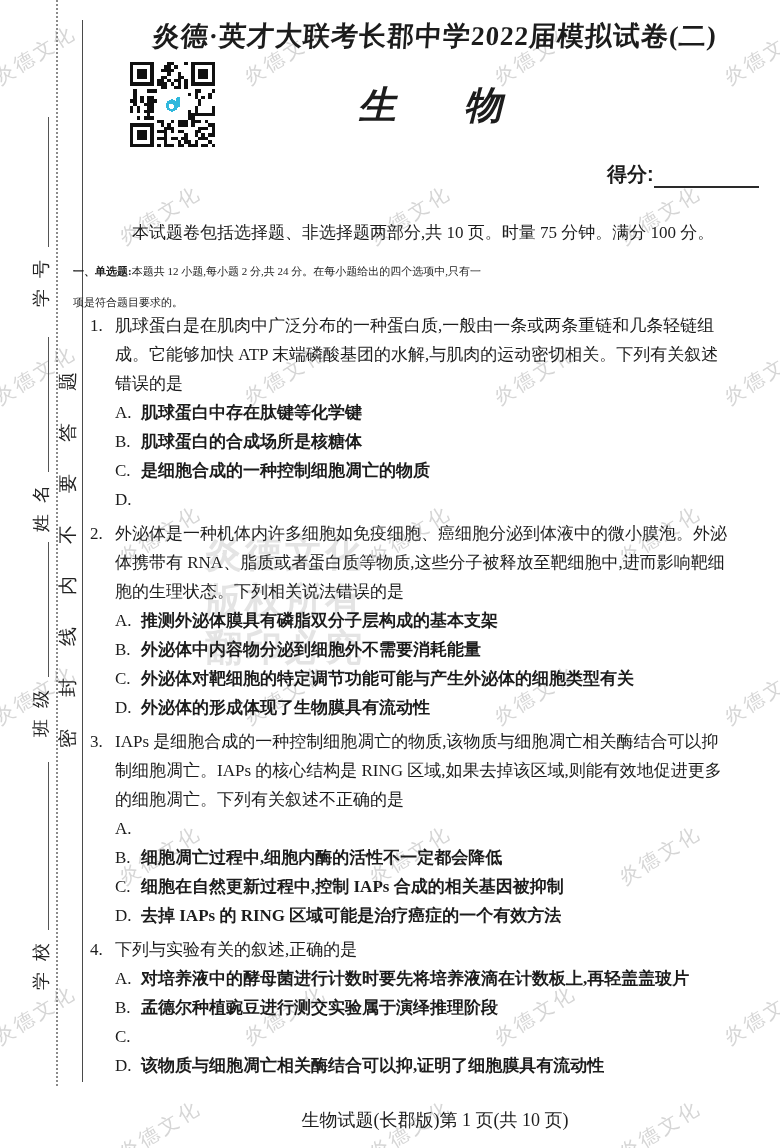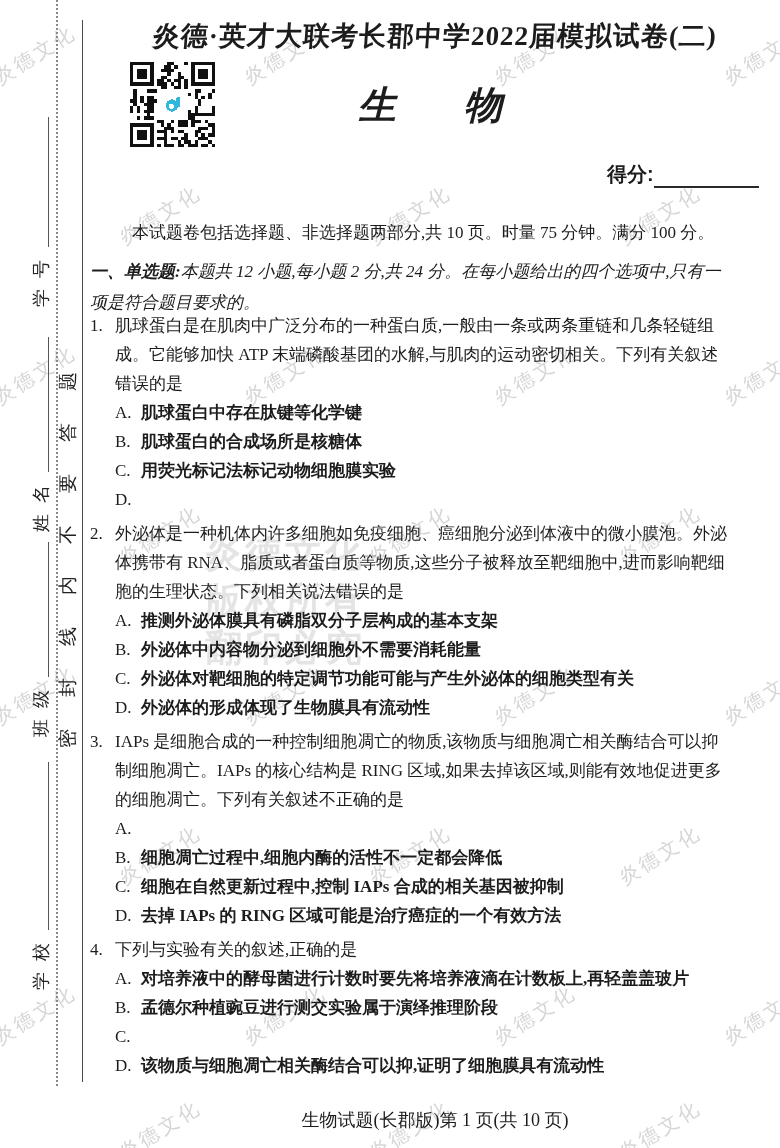--- a/index.html
+++ b/index.html
@@ -64,22 +64,22 @@
     font-family:"Liberation Sans","DejaVu Sans",sans-serif;
     font-size:20px; font-weight:bold;
   }
   .score-blank { width:105px; border-bottom:2px solid #2a2a2a; height:22px; }
   
   .instructions {
     position:absolute; left:90px; top:218px; width:690px; z-index:3;
     font-size:17px; line-height:30px; text-indent:42px; white-space:pre;
   }
   .section-head {
-    position:absolute; left:90px; top:256px; width:690px; z-index:3;
-    font-size:17px; line-height:31px;font-style:italic;
+    position:absolute; left:73px; top:256px; width:690px; z-index:3;
+    font-size:11px; line-height:31px;
   }
   .section-head .bold { font-weight:bold; }
   .section-head .desc { white-space:pre-wrap; }
   .questions { position:absolute; left:90px; top:311px; width:690px; z-index:3; font-size:17px; line-height:29px; }
   .question { position:relative; margin-bottom:5px; }
   .qnum { position:absolute; left:0; top:0; }
   .qtext { margin-left:25px; white-space:pre; }
   .option { display:flex; margin-left:25px; }
   .olabel { flex:0 0 26px; }
   .otext { white-space:pre;font-weight:bold; }
@@ -356,21 +356,21 @@
       <div class="option">
           <span class="olabel">A.</span>
           <div class="otext">肌球蛋白中存在肽键等化学键</div>
         </div>
       <div class="option">
           <span class="olabel">B.</span>
           <div class="otext">肌球蛋白的合成场所是核糖体</div>
         </div>
       <div class="option">
           <span class="olabel">C.</span>
-          <div class="otext">用荧光标记法标记动物细胞膜实验</div>
+          <div class="otext">是细胞合成的一种控制细胞凋亡的物质</div>
         </div>
       <div class="option">
           <span class="olabel">D.</span>
         </div>
     </div>
 
     <div class="question">
       <span class="qnum">2.</span>
       <div class="qtext">外泌体是一种机体内许多细胞如免疫细胞、癌细胞分泌到体液中的微小膜泡。外泌
 体携带有 RNA、脂质或者蛋白质等物质,这些分子被释放至靶细胞中,进而影响靶细

